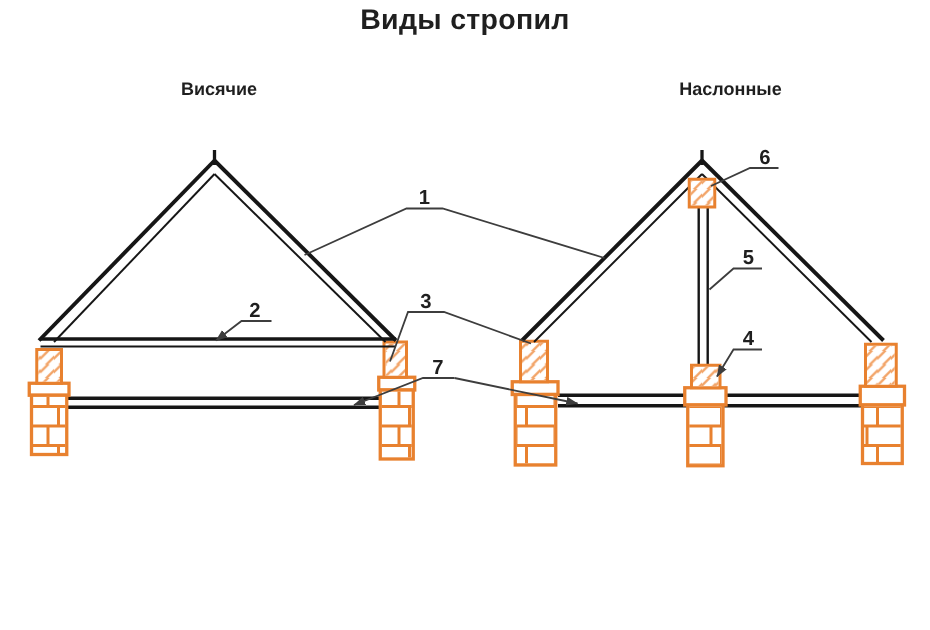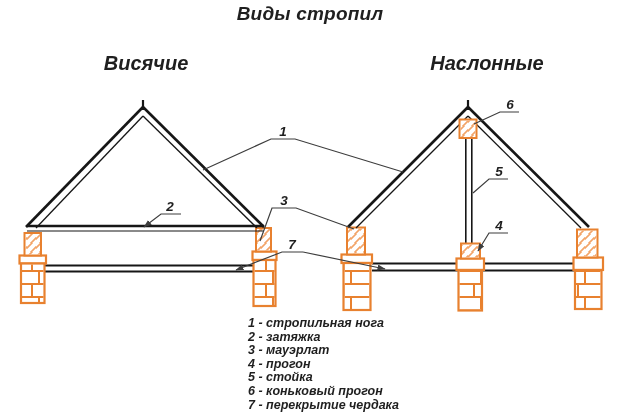--- a/index.html
+++ b/index.html
@@ -11,32 +11,31 @@
     --bg:#ffffff;
   }
   *{margin:0;padding:0;box-sizing:border-box;}
   html,body{background:#fff;}
   .canvas{
     position:relative;
     width:620px;height:420px;
     background:var(--bg);
     font-family:"Liberation Sans","DejaVu Sans",sans-serif;
     overflow:hidden;
-    font-style:italic;
   }
   .page-title{
     position:absolute;top:3px;left:0;width:620px;
     text-align:center;
     font-size:19px;font-weight:bold;color:var(--text-dark);
     letter-spacing:0.2px;
   }
   .section-label{
     position:absolute;top:52px;
     transform:translateX(-50%);
-    font-size:20px;font-weight:bold;color:var(--text-dark);
+    font-size:12px;font-weight:bold;color:var(--text-dark);
   }
   .section-label.left{left:146px;}
   .section-label.right{left:487px;}
   .diagram-svg{position:absolute;left:0;top:0;}
   .legend{
     position:absolute;left:248px;top:317px;
     font-size:12.5px;font-weight:bold;color:var(--text-dark);
     line-height:13.6px;white-space:nowrap;
   }
   
@@ -211,23 +210,14 @@
     <g>
       <polyline class="leader" points="508,179 489,179 473,193"></polyline>
       <text class="callout-text" x="499" y="176">5</text>
     </g>
     <g>
       <polyline class="leader" points="519,112 500,112 474,124"></polyline>
       <text class="callout-text" x="510" y="109">6</text>
     </g>
   </svg>
 
-  <div class="legend">
-    <div>1 - стропильная нога</div>
-    <div>2 - затяжка</div>
-    <div>3 - мауэрлат</div>
-    <div>4 - прогон</div>
-    <div>5 - стойка</div>
-    <div>6 - коньковый прогон</div>
-    <div>7 - перекрытие чердака</div>
-  </div>
 
 </div>
 
 </body></html>

